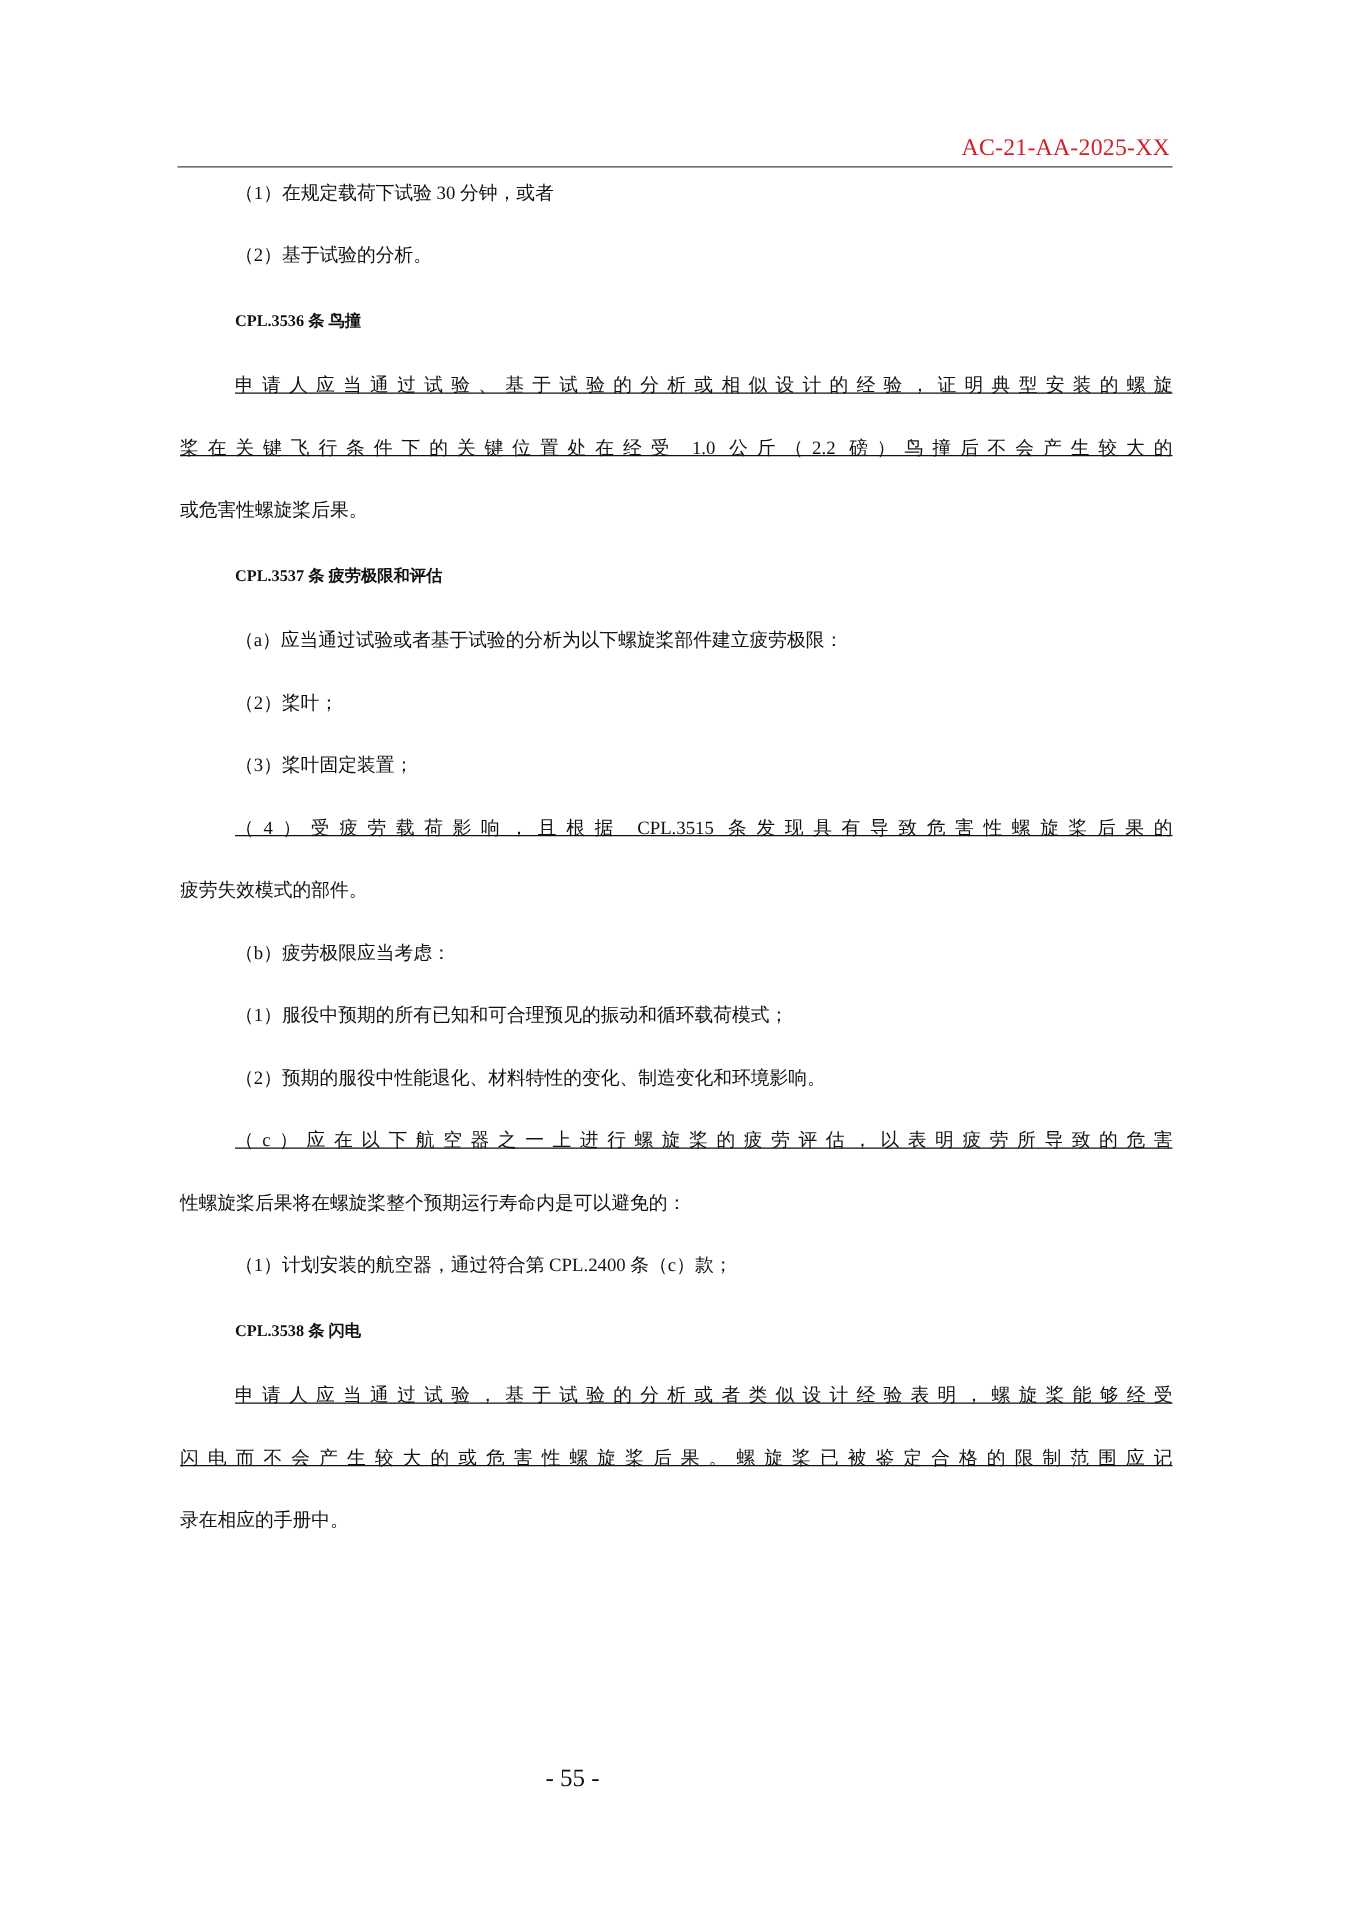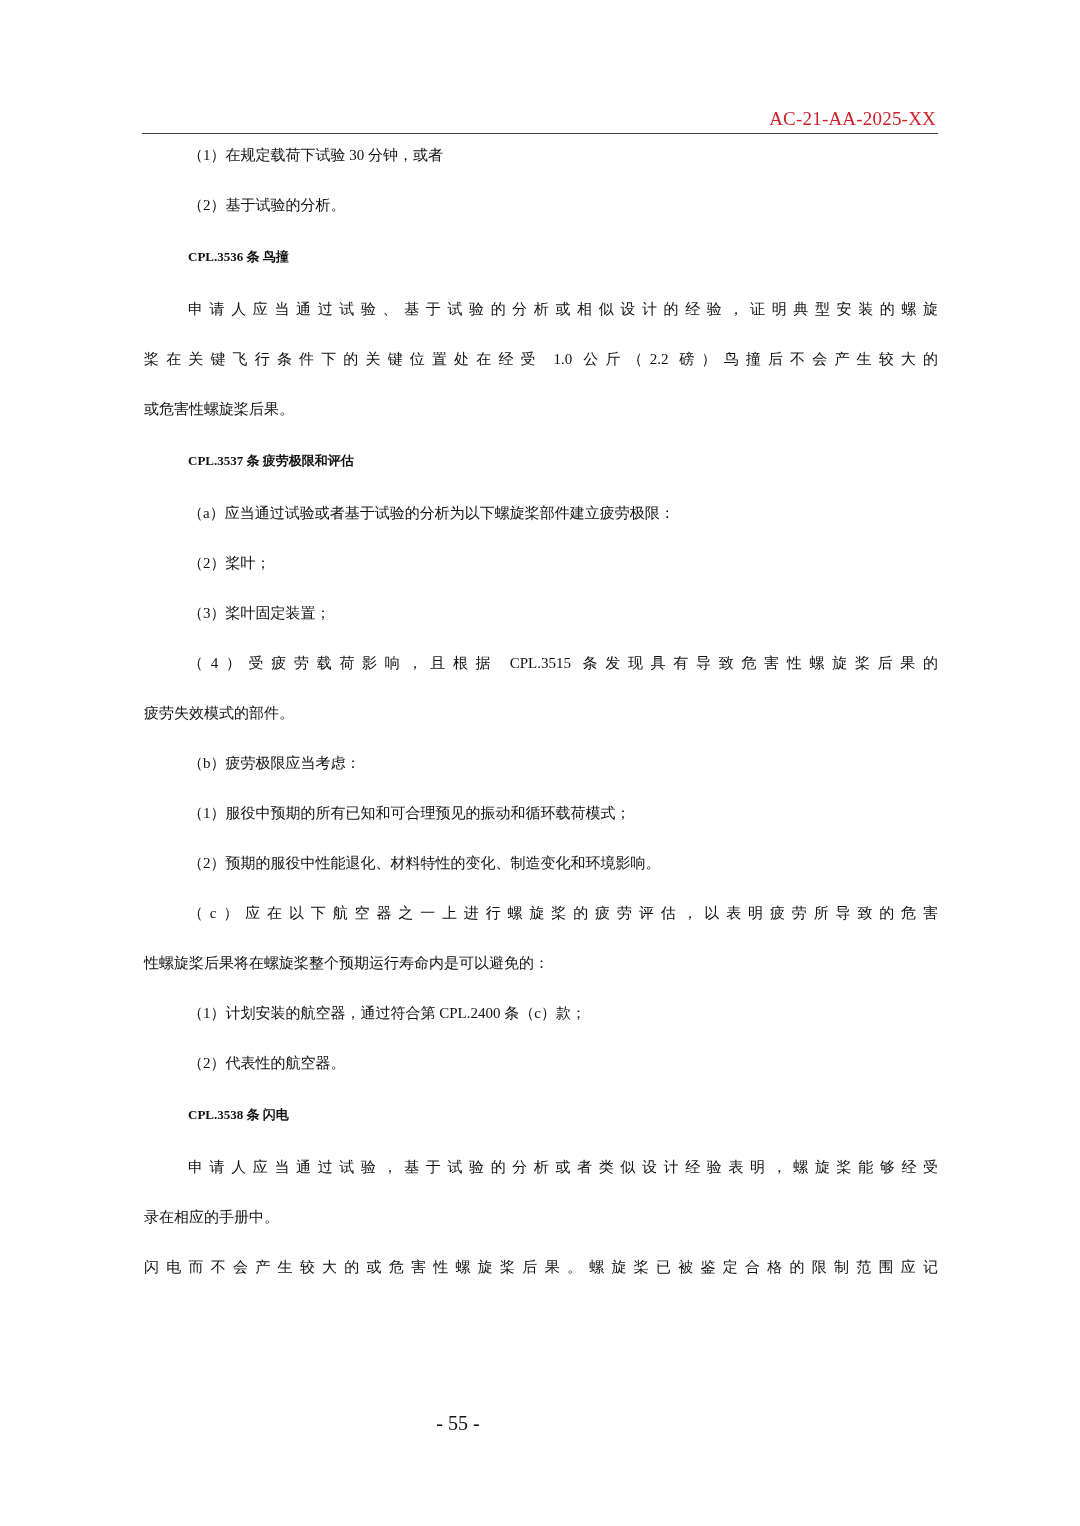--- a/index.html
+++ b/index.html
@@ -44,20 +44,21 @@
       height: 50px;
       white-space: nowrap;
       overflow: visible;
     }
     .indent {
       padding-left: 44px;
     }
     .justify {
       text-align: justify;
       text-align-last: justify;
+      text-decoration: underline;
     }
     .heading {
       font-weight: bold;
       font-family: "Liberation Serif", "DejaVu Sans", serif;
       font-size: 13px;
       line-height: 54px;
       height: 54px;
       padding-left: 44px;
     }
     .page-number {
@@ -93,23 +94,22 @@
   <div class="line indent">（2）桨叶；</div>
   <div class="line indent">（3）桨叶固定装置；</div>
   <div class="line indent justify">（4）受疲劳载荷影响，且根据 CPL.3515 条发现具有导致危害性螺旋桨后果的</div>
   <div class="line">疲劳失效模式的部件。</div>
   <div class="line indent">（b）疲劳极限应当考虑：</div>
   <div class="line indent">（1）服役中预期的所有已知和可合理预见的振动和循环载荷模式；</div>
   <div class="line indent">（2）预期的服役中性能退化、材料特性的变化、制造变化和环境影响。</div>
   <div class="line indent justify">（c）应在以下航空器之一上进行螺旋桨的疲劳评估，以表明疲劳所导致的危害</div>
   <div class="line">性螺旋桨后果将在螺旋桨整个预期运行寿命内是可以避免的：</div>
   <div class="line indent">（1）计划安装的航空器，通过符合第 CPL.2400 条（c）款；</div>
-  <div class="line indent">（2）代表性的航空器。</div>
 
   <div class="heading">CPL.3538 条  闪电</div>
   <div>
     <div class="line indent justify">申请人应当通过试验，基于试验的分析或者类似设计经验表明，螺旋桨能够经受</div>
+    <div class="line justify">闪电而不会产生较大的或危害性螺旋桨后果。螺旋桨已被鉴定合格的限制范围应记</div>
     <div class="line">录在相应的手册中。</div>
-    <div class="line justify">闪电而不会产生较大的或危害性螺旋桨后果。螺旋桨已被鉴定合格的限制范围应记</div>
   </div>
 </div>
 
 <div class="page-number">- 55 -</div>
 
 </body></html>

